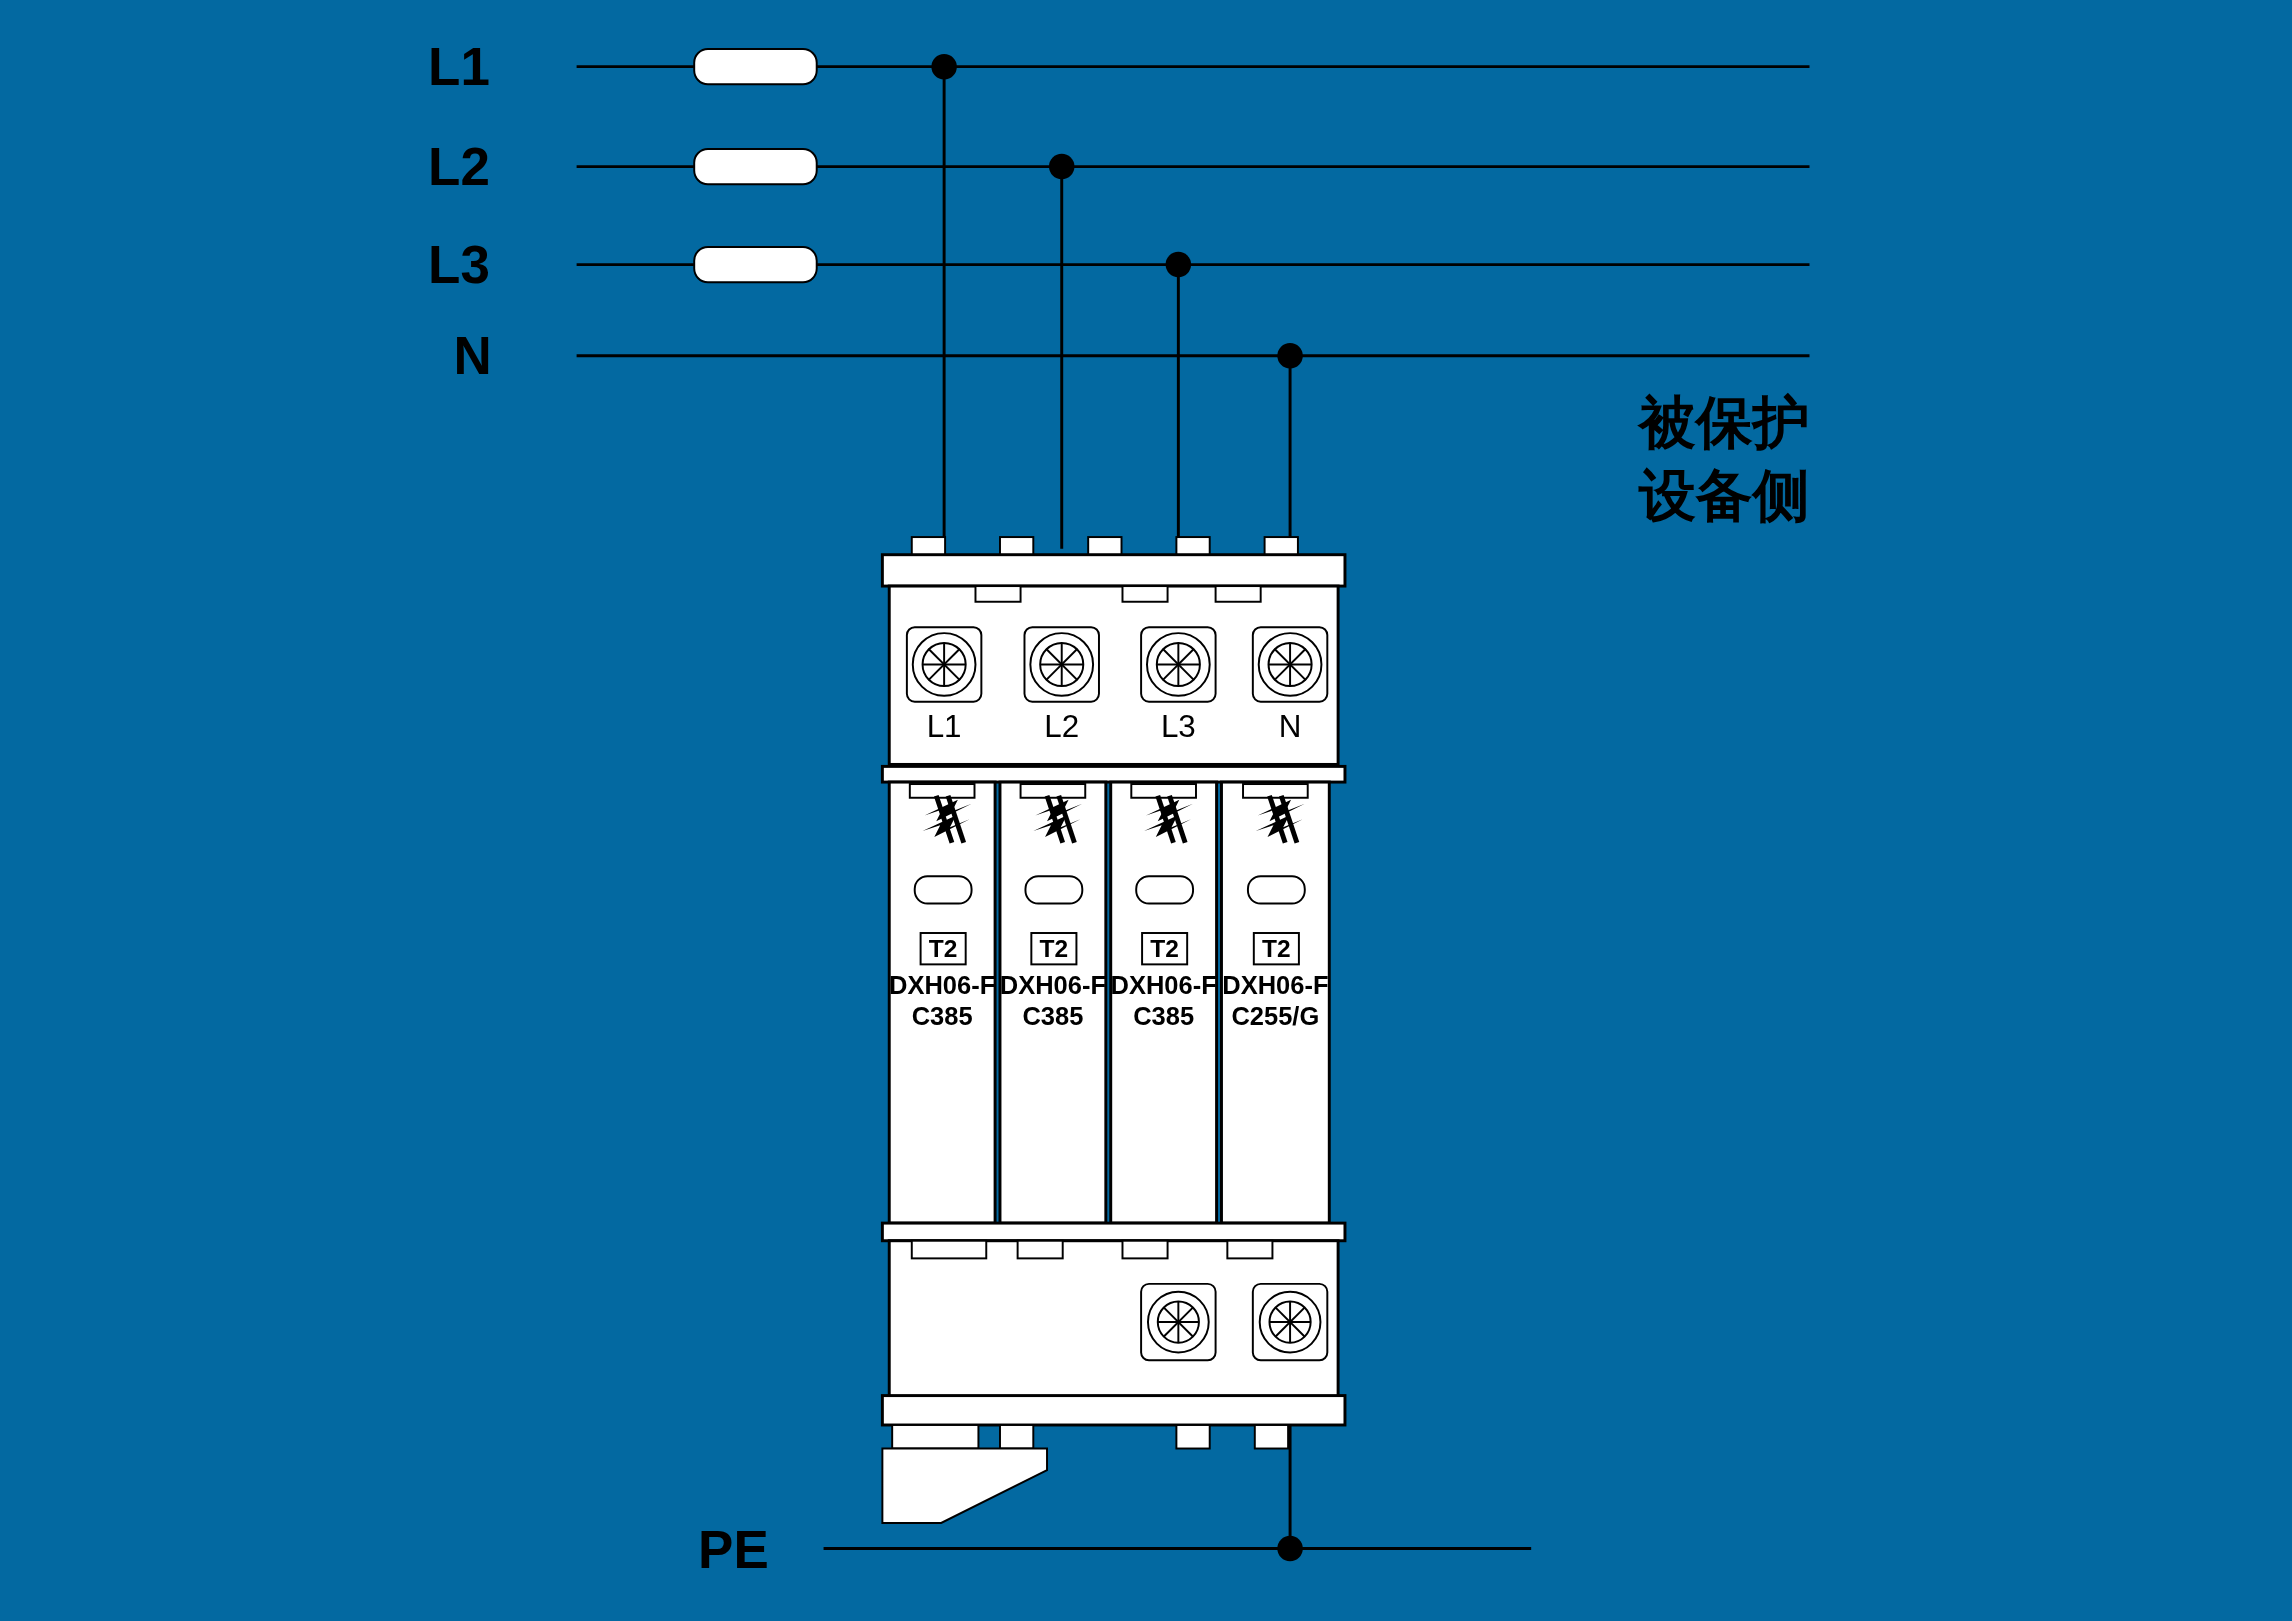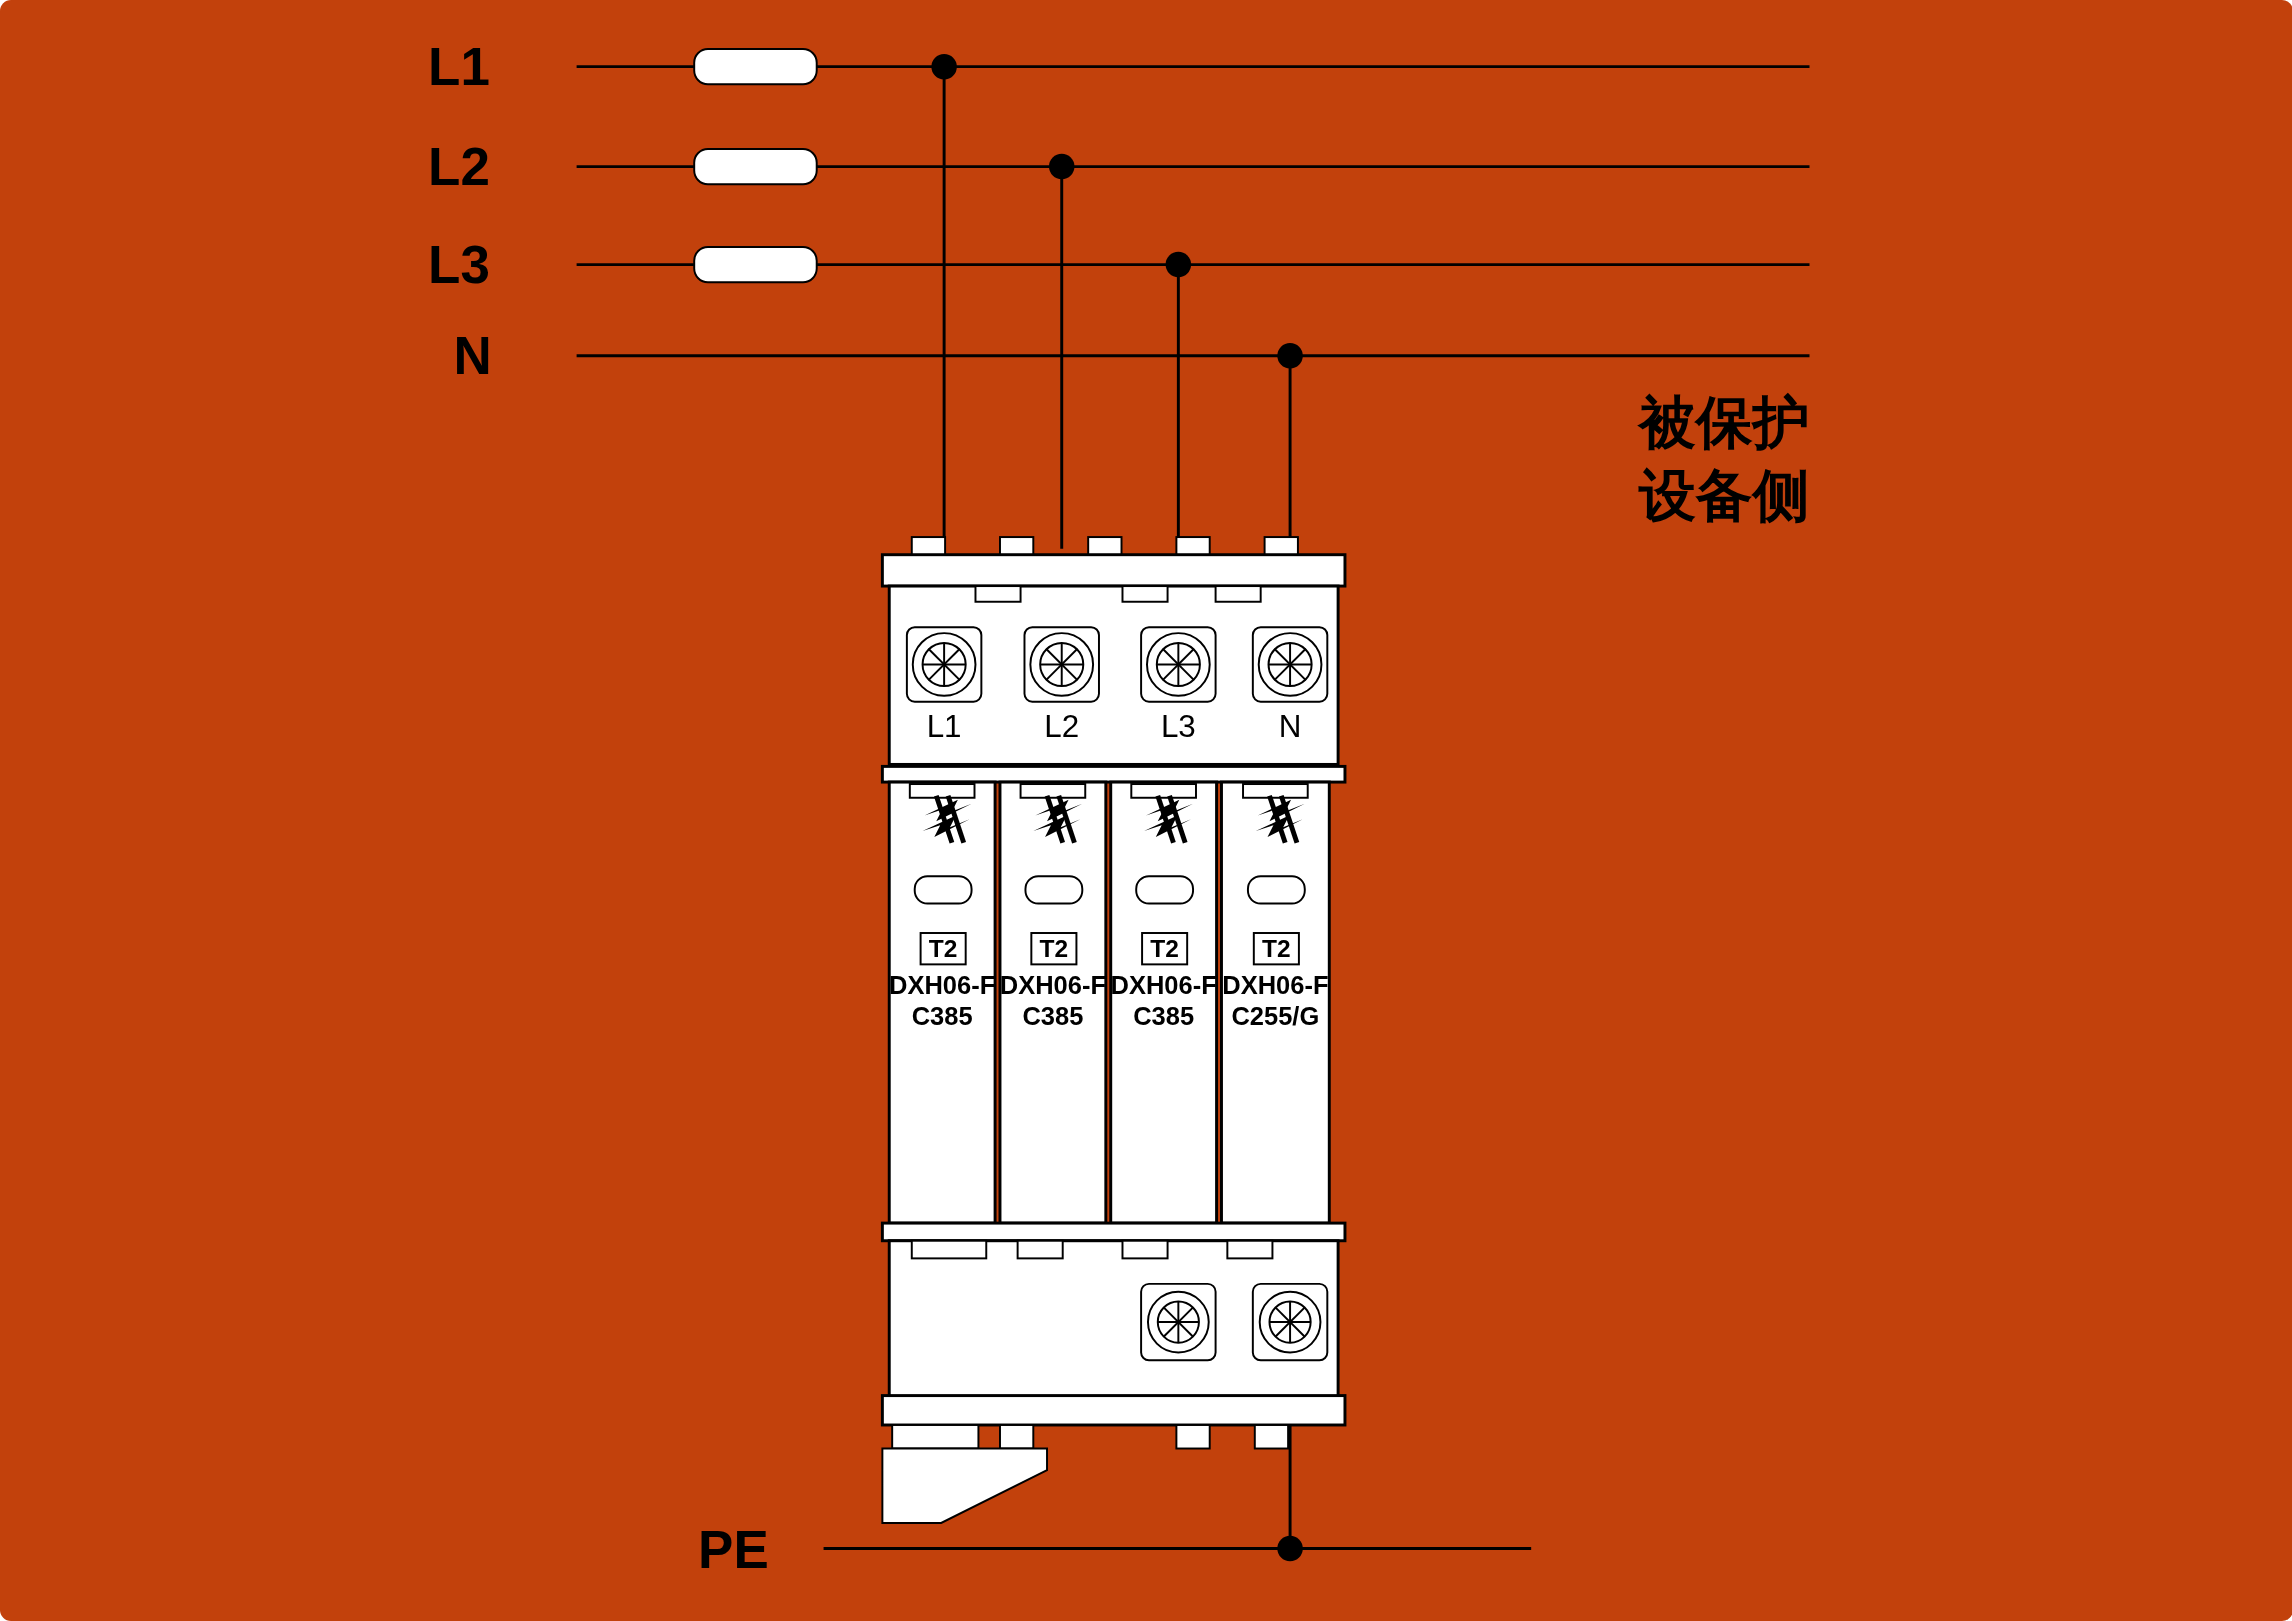--- a/index.html
+++ b/index.html
@@ -7,23 +7,22 @@
     padding: 0;
     background: #ffffff;
   }
   body {
     font-family: "Liberation Sans", sans-serif;
   }
   #stage {
     position: relative;
     width: 2293px;
     height: 1621px;
-    background: #c2410c;
+    background: #0369a1;
     overflow: hidden;
-    border-radius: 11px;
   }
   svg.diagram {
     position: absolute;
     left: 0;
     top: 0;
     width: 2293px;
     height: 1621px;
   }
   .lbl-phase {
     font-family: "Liberation Sans", sans-serif;

